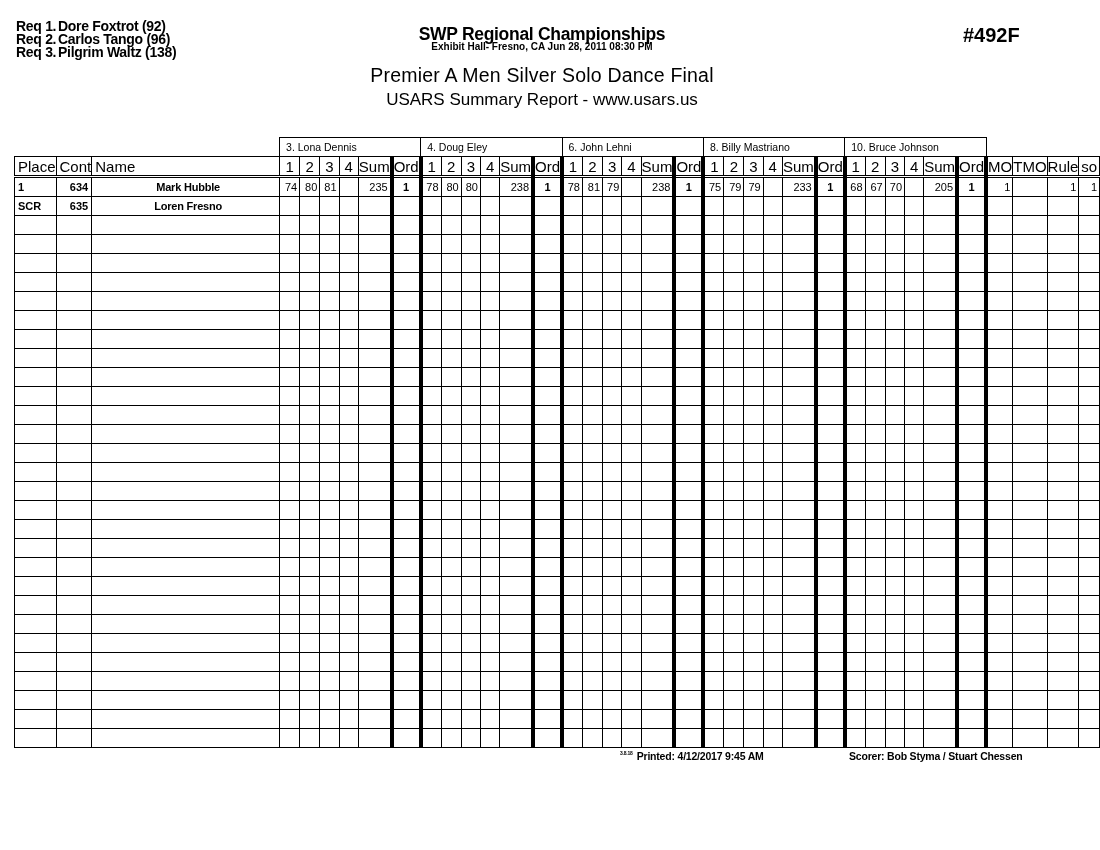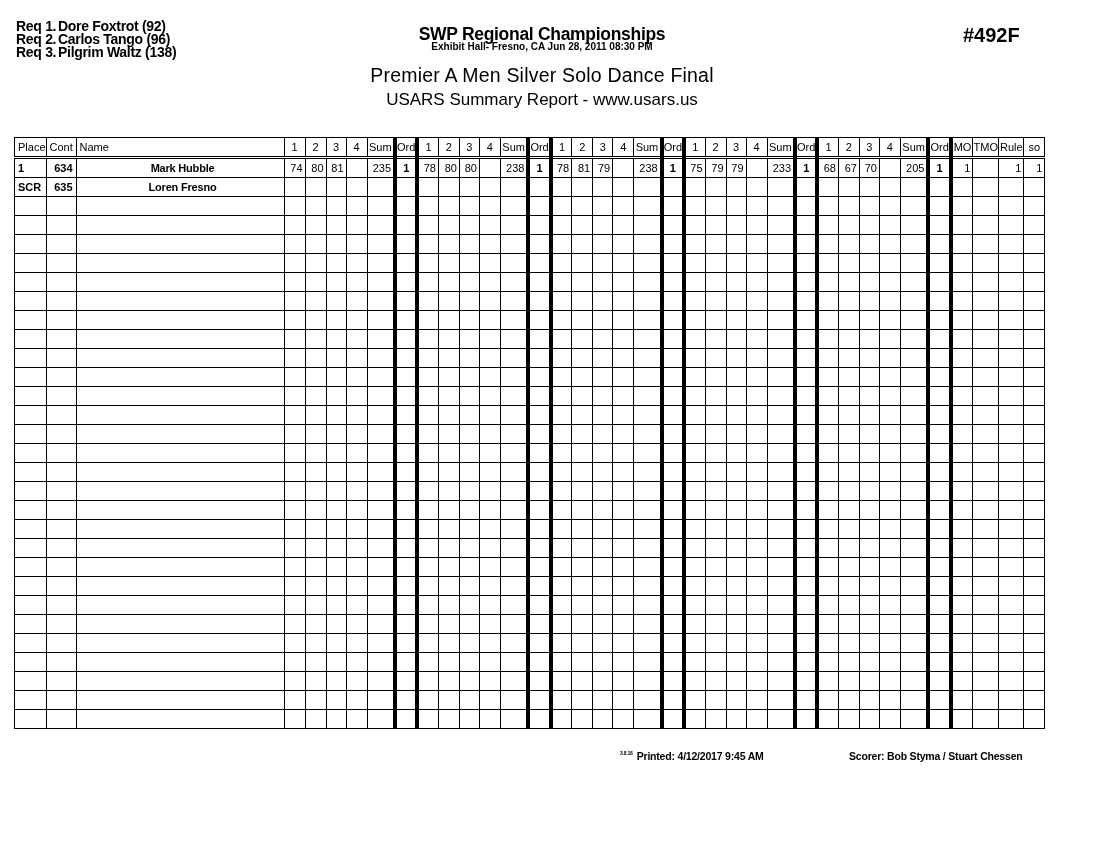--- a/index.html
+++ b/index.html
@@ -11,21 +11,21 @@
   .h1 { top:24px; font-size:17.5px; font-weight:bold; letter-spacing:-0.3px; }
   .h2 { top:41px; font-size:10px;font-weight:bold; }
   .h3 { top:64px; font-size:19.5px; font-weight:normal; letter-spacing:0.2px; }
   .h4 { top:90px; font-size:17px; }
   .evt { position:absolute; left:963px; top:24px; font-size:20px; font-weight:bold; }
 
   table.grid { position:absolute; left:14px; top:137px; border-collapse:collapse; table-layout:fixed; font-size:9.5px; }
   table.grid td { border:1px solid #000; padding:0; height:18px; overflow:hidden; white-space:nowrap; }
   table.grid tr.jrow td { height:18px; font-size:10.5px; padding-left:6px; }
   table.grid tr.jrow td.blank { border:none; border-bottom:1px solid #000; }
-  table.grid tr.chdr td { height:18px; font-size:11px; text-align:center; border-bottom:3px double #000; }
+  table.grid tr.chdr td { height:18px; font-size:15px; text-align:center; border-bottom:3px double #000; }
   table.grid tr.chdr td.l { text-align:left; padding-left:3px; }
   table.grid tr.drow td { font-size:11px; }
   td.num { text-align:right; padding-right:2px !important;margin-left:10px; }
   td.thickL { border-left:4px solid #000 !important; }
   td.thickR { border-right:4px solid #000 !important; }
   td.place { padding-left:3px !important; font-weight:bold; font-size:11px; }
   td.cont { text-align:right; padding-right:3px !important; font-weight:bold; }
   td.name { padding-left:5px !important; font-weight:bold; letter-spacing:-0.2px;text-align:center; }
   td.ord { text-align:center; font-weight:bold; font-size:12px; }
 
@@ -81,20 +81,29 @@
       <col style="width: 20px;">
       <col style="width: 21px;">
       <col style="width: 28px;">
       <col style="width: 20px;">
       <col style="width: 22px;">
       <col style="width: 26px;">
       <col style="width: 25px;">
       <col style="width: 21px;">
     </colgroup>
   <tbody id="tbody">
+      <tr class="jrow">
+        <td colspan="3" class="blank"></td>
+        <td colspan="6">3.  Lona Dennis</td>
+        <td colspan="6">4.  Doug Eley</td>
+        <td colspan="6">6.  John Lehni</td>
+        <td colspan="6">8.  Billy Mastriano</td>
+        <td colspan="6">10.  Bruce Johnson</td>
+        <td colspan="4" class="blank"></td>
+      </tr>
       <tr class="chdr">
         <td class="l">Place</td>
         <td class="l">Cont</td>
         <td class="l">Name</td>
         <td class="">1</td>
         <td class="">2</td>
         <td class="">3</td>
         <td class="">4</td>
         <td class="">Sum</td>
         <td class="thickL thickR">Ord</td>

